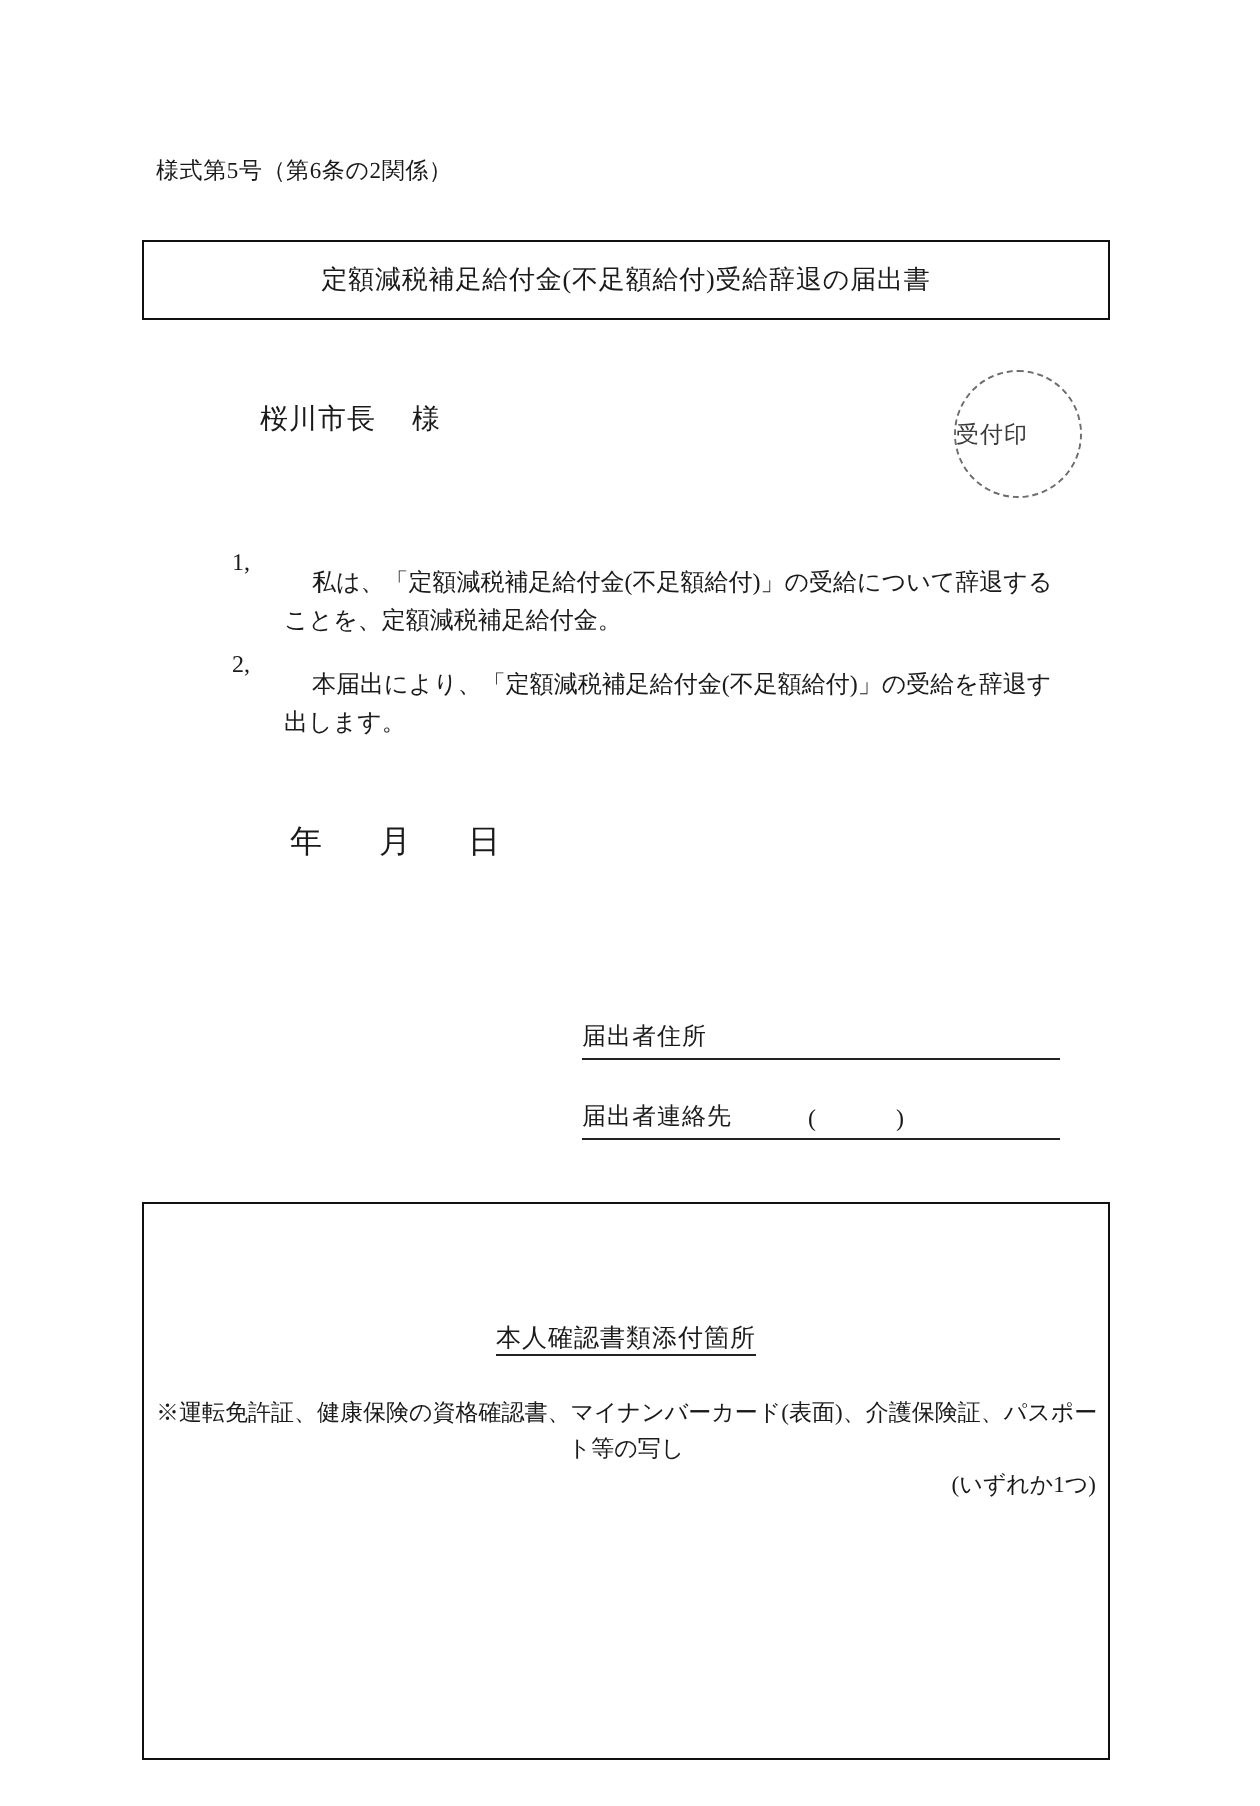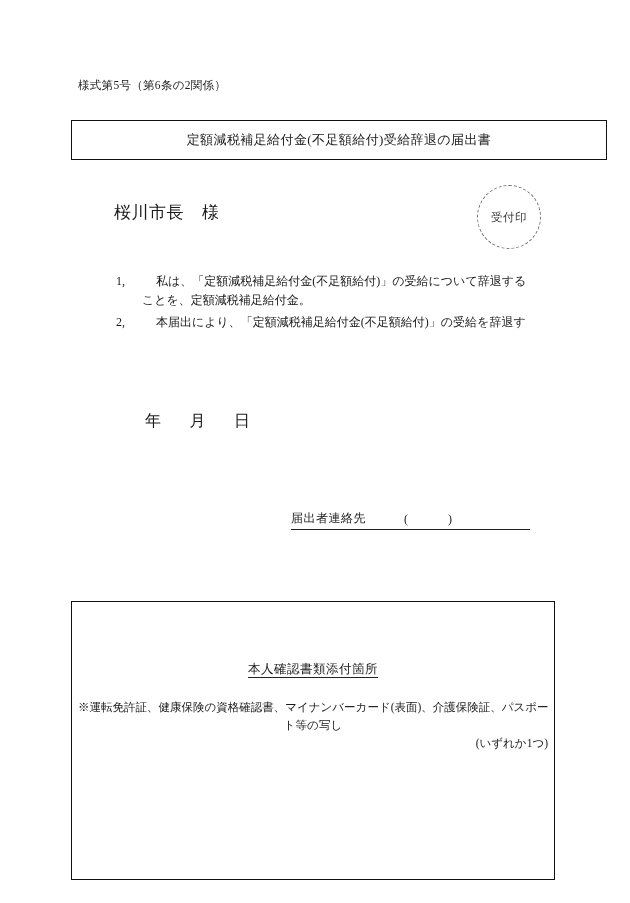--- a/index.html
+++ b/index.html
@@ -30,60 +30,60 @@
     font-size: 11.5px;
     letter-spacing: 0.3px;
     white-space: nowrap;
   }
 
   
   .title-box {
     position: absolute;
     left: 71px;
     top: 120px;
-    width: 536px;
+    width: 484px;
     height: 40px;
     border: 1.6px solid #111111;
     box-sizing: border-box;
     display: flex;
     align-items: center;
     justify-content: center;
   }
   .title-box-inner {
     font-size: 13px;
     letter-spacing: 0.4px;
     white-space: nowrap;
   }
 
   
   .addressee {
     position: absolute;
-    left: 114px;
+    left: 130px;
     top: 201px;
-    font-size: 17px;
+    font-size: 14px;
     letter-spacing: 0.5px;
     white-space: nowrap;
   }
   .addressee .honorific {
     margin-left: 18px;
   }
 
   
   .stamp-circle {
     position: absolute;
     left: 477px;
     top: 185px;
     width: 64px;
     height: 64px;
     border: 1.1px dashed #6e6e6e;
     border-radius: 50%;
     box-sizing: border-box;
     display: flex;
     align-items: center;
-    justify-content: center;
+    justify-content: flex-start;
   }
   .stamp-text {
     font-size: 11.5px;
     color: #3a3a3a;
     letter-spacing: 0.5px;
     white-space: nowrap;
   }
 
   
   .clauses {
@@ -99,20 +99,21 @@
     line-height: 19px;
     margin-bottom: 3px;
   }
   .clause-marker {
     width: 26px;
     flex: 0 0 26px;
     white-space: nowrap;
   }
   .clause-body {
     flex: 1 1 auto;
+    margin-top: 10px;
   }
   .clause-line {
     white-space: nowrap;
   }
   .clause-line.indent-first {
     text-indent: 14px;
   }
 
   
   .date-line {
@@ -228,31 +229,35 @@
       <div class="clause-body">
         <div class="clause-line indent-first">私は、「定額減税補足給付金(不足額給付)」の受給について辞退する</div>
         <div class="clause-line">ことを、定額減税補足給付金。</div>
       </div>
     </div>
 
     <div class="clause">
       <div class="clause-marker">2,</div>
       <div class="clause-body">
         <div class="clause-line indent-first">本届出により、「定額減税補足給付金(不足額給付)」の受給を辞退す</div>
+        <div class="clause-line">出します。</div>
       </div>
     </div>
 
   </div>
 
   <div class="date-line">
     <span>年</span><span class="gap-m">月</span><span class="gap-d">日</span>
   </div>
 
   <div class="sig-fields">
 
+    <div class="sig-row">
+      <span class="sig-label">届出者住所</span>
+    </div>
 
 
     <div class="sig-row">
       <span class="sig-label">届出者連絡先</span>
       <span class="sig-paren"><span>(</span><span class="paren-space"></span><span>)</span></span>
     </div>
 
   </div>
 
   <div class="attach-box">

